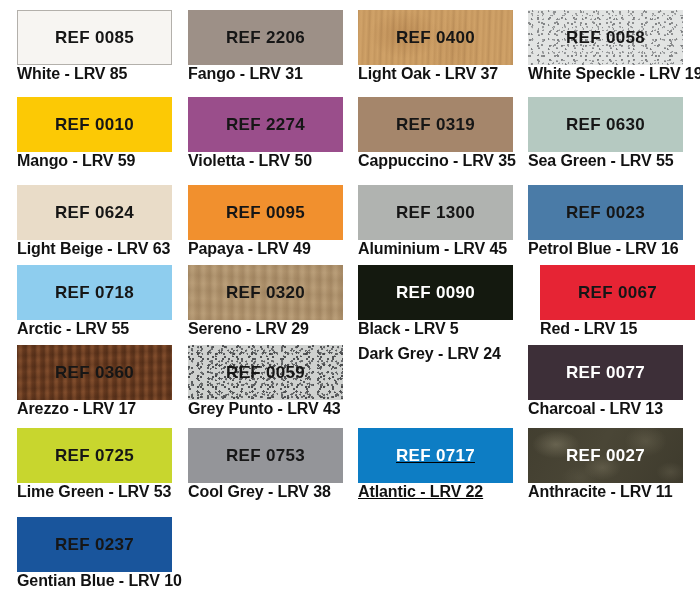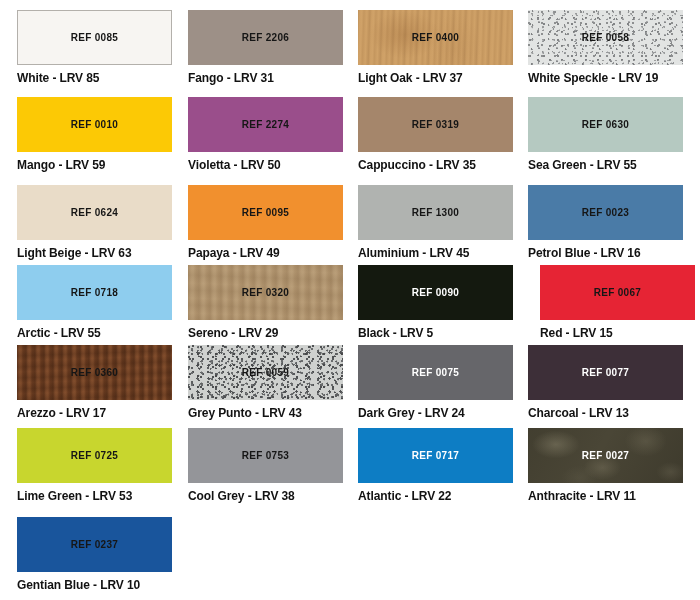--- a/index.html
+++ b/index.html
@@ -34,33 +34,33 @@
     justify-content: center;
   }
 
   .swatch-chip.bordered {
     border: 1px solid #b3b0ab;
   }
 
   .swatch-ref {
     position: relative;
     z-index: 5;
-    font-size: 10px;
+    font-size: 17px;
     font-weight: bold;
     letter-spacing: 0.3px;
     color: #161616;
     text-align: center;
     white-space: nowrap;
   }
 
   .swatch-ref.light-text { color: #ffffff; }
 
   .swatch-label {
-    margin-top: 6px;
-    font-size: 12px;
+    margin-top: 0;
+    font-size: 16px;
     font-weight: bold;
     color: #121212;
     white-space: nowrap;
     letter-spacing: -0.1px;
   }
 
   
   .tex {
     position: absolute;
     inset: 0;
@@ -269,44 +269,41 @@
       <div class="swatch-label">Arezzo - LRV 17</div>
     </div>
     <div class="swatch-cell" style="left: 188px; top: 345px;">
       <div class="swatch-chip" style="background: rgb(207, 209, 207);">
         <div class="tex tex-speckle-grey"></div>
         <div class="swatch-ref">REF 0059</div>
       </div>
       <div class="swatch-label">Grey Punto - LRV 43</div>
     </div>
     <div class="swatch-cell" style="left: 358px; top: 345px;">
-      <div class="swatch-chip" style="background: rgb(102, 102, 106);">
-        <div class="swatch-ref light-text">REF 0075</div>
-      </div>
       <div class="swatch-label">Dark Grey - LRV 24</div>
     </div>
     <div class="swatch-cell" style="left: 528px; top: 345px;">
       <div class="swatch-chip" style="background: rgb(61, 47, 56);">
         <div class="swatch-ref light-text">REF 0077</div>
       </div>
       <div class="swatch-label">Charcoal - LRV 13</div>
     </div>
     <div class="swatch-cell" style="left: 17px; top: 428px;">
       <div class="swatch-chip" style="background: rgb(200, 214, 46);">
         <div class="swatch-ref">REF 0725</div>
       </div>
       <div class="swatch-label">Lime Green - LRV 53</div>
     </div>
     <div class="swatch-cell" style="left: 188px; top: 428px;">
       <div class="swatch-chip" style="background: rgb(148, 149, 153);">
         <div class="swatch-ref">REF 0753</div>
       </div>
       <div class="swatch-label">Cool Grey - LRV 38</div>
     </div>
-    <div class="swatch-cell" style="left: 358px; top: 428px;">
+    <div class="swatch-cell" style="left: 358px; top: 428px; text-decoration: underline;">
       <div class="swatch-chip" style="background: rgb(13, 125, 196);">
         <div class="swatch-ref light-text">REF 0717</div>
       </div>
       <div class="swatch-label">Atlantic - LRV 22</div>
     </div>
     <div class="swatch-cell" style="left: 528px; top: 428px;">
       <div class="swatch-chip" style="background: rgb(74, 70, 54);">
         <div class="tex tex-mottled"></div>
         <div class="swatch-ref light-text">REF 0027</div>
       </div>

